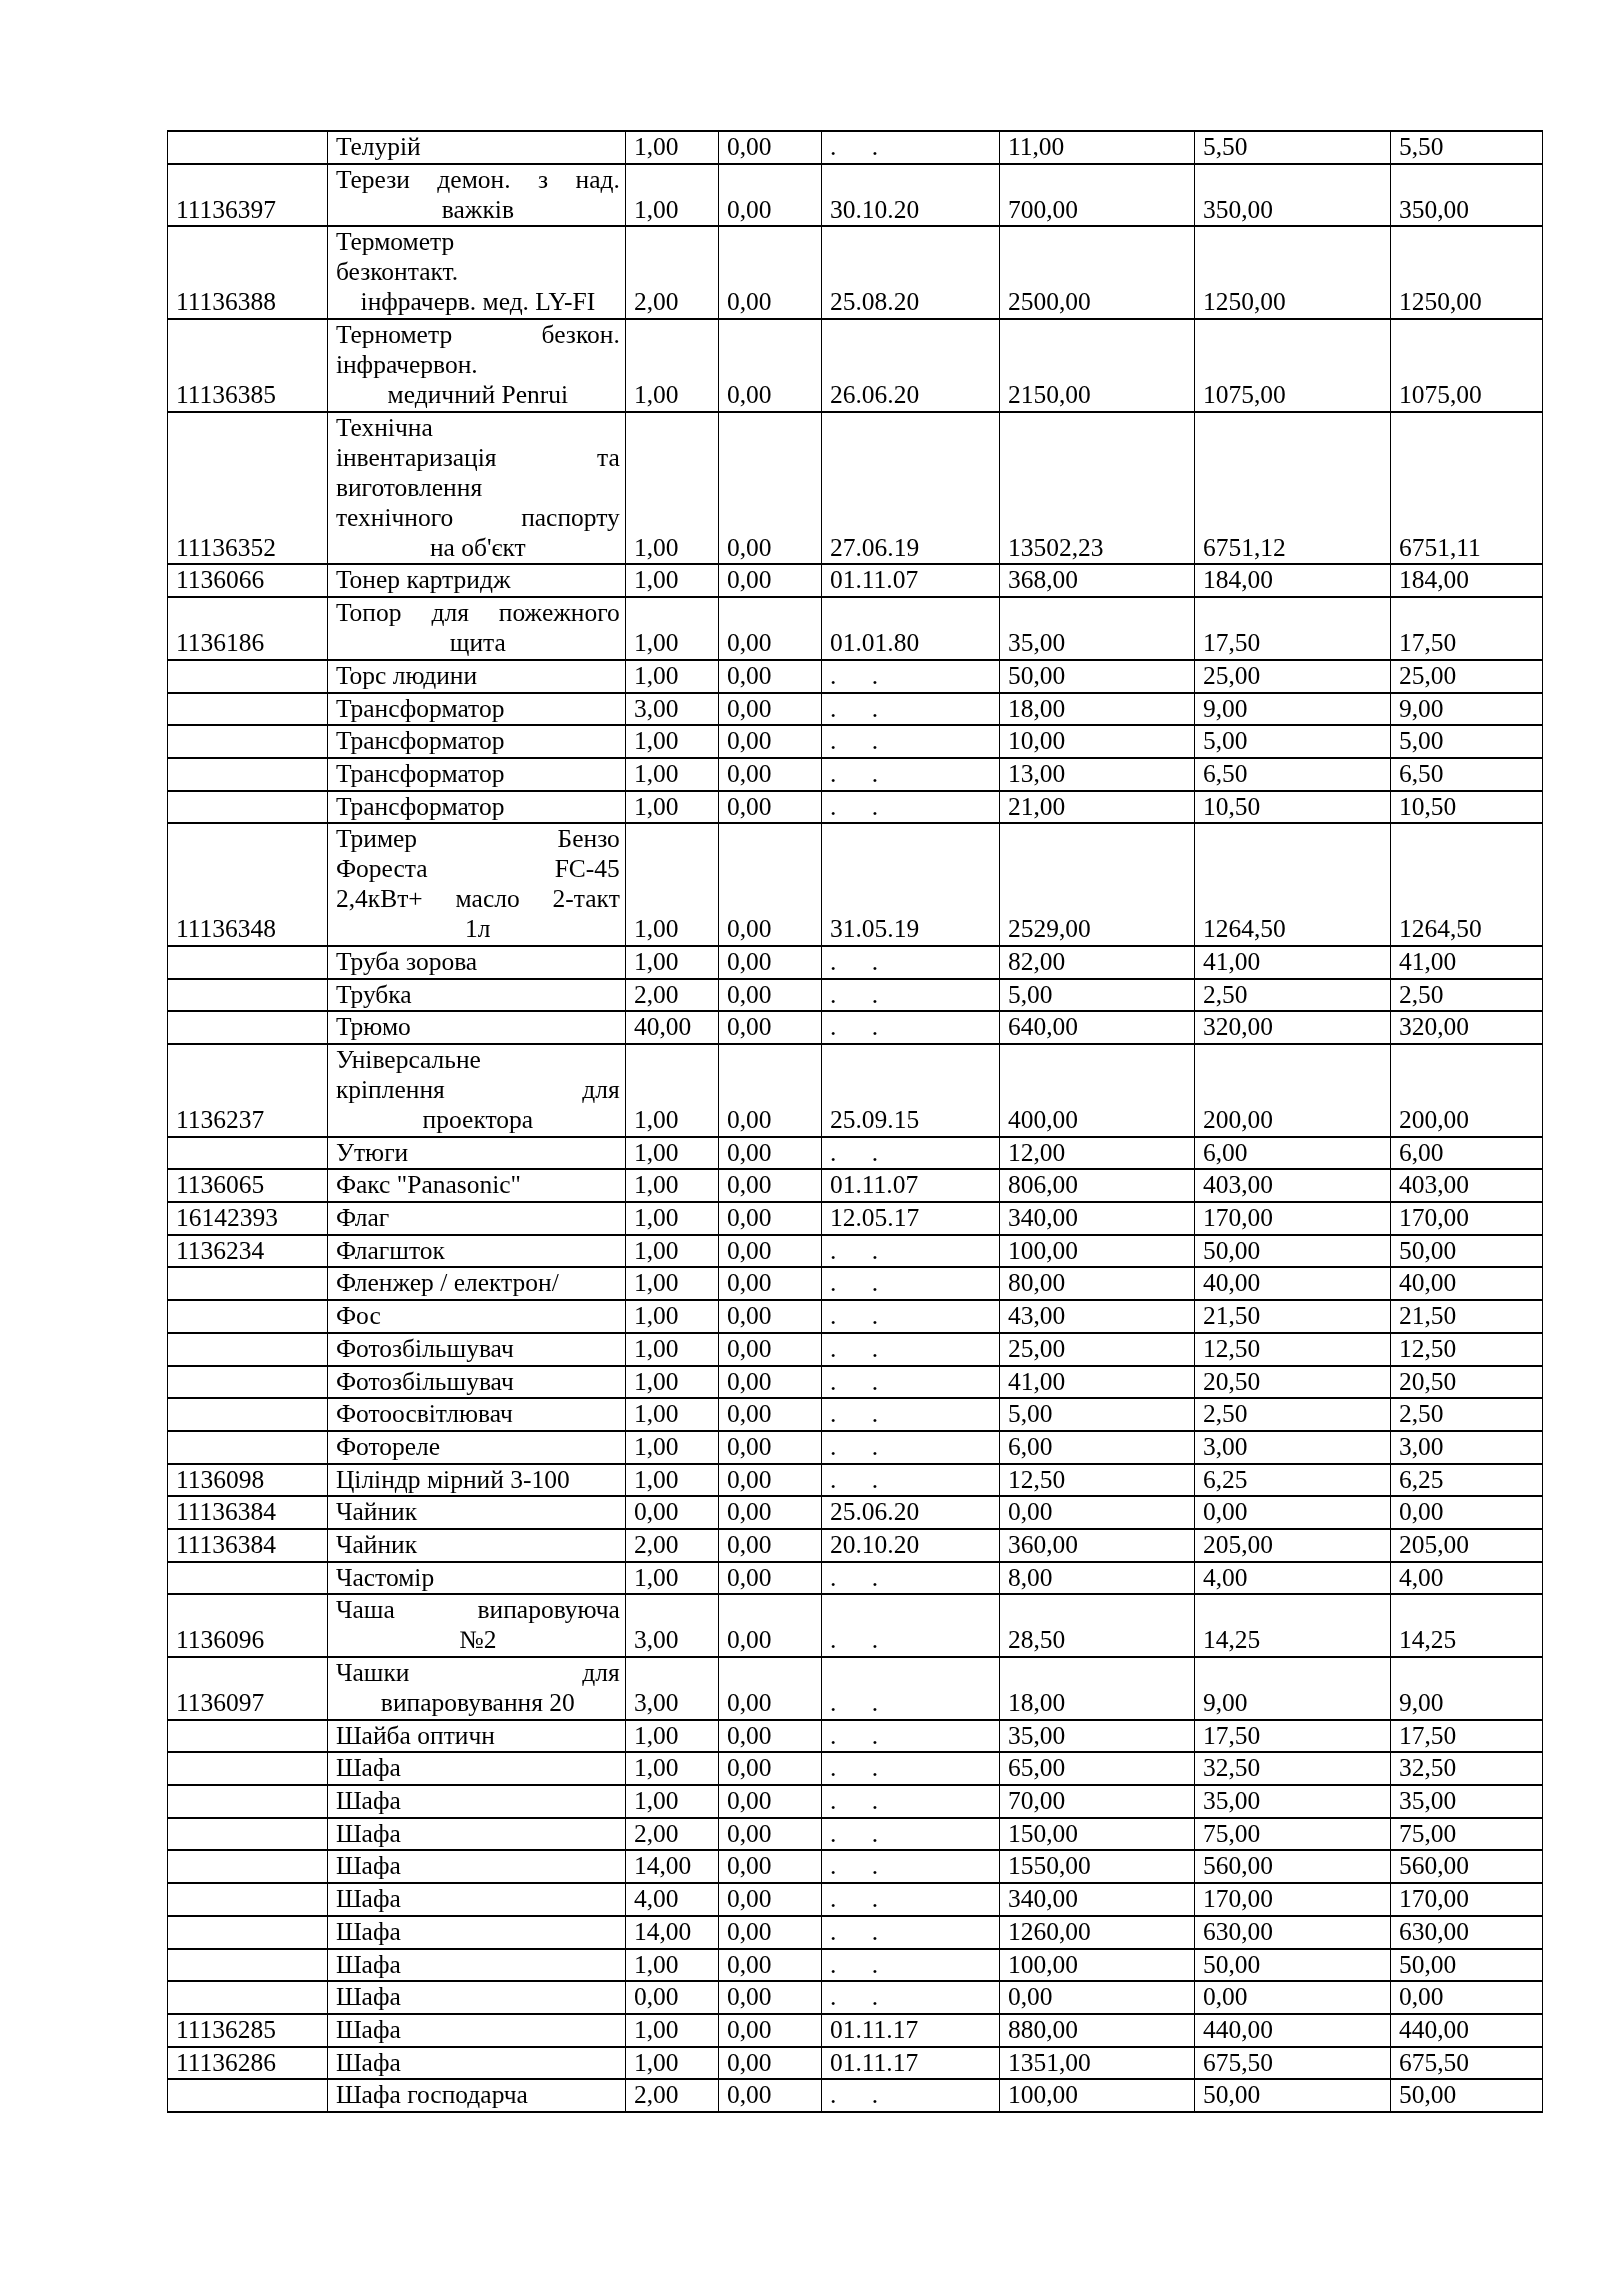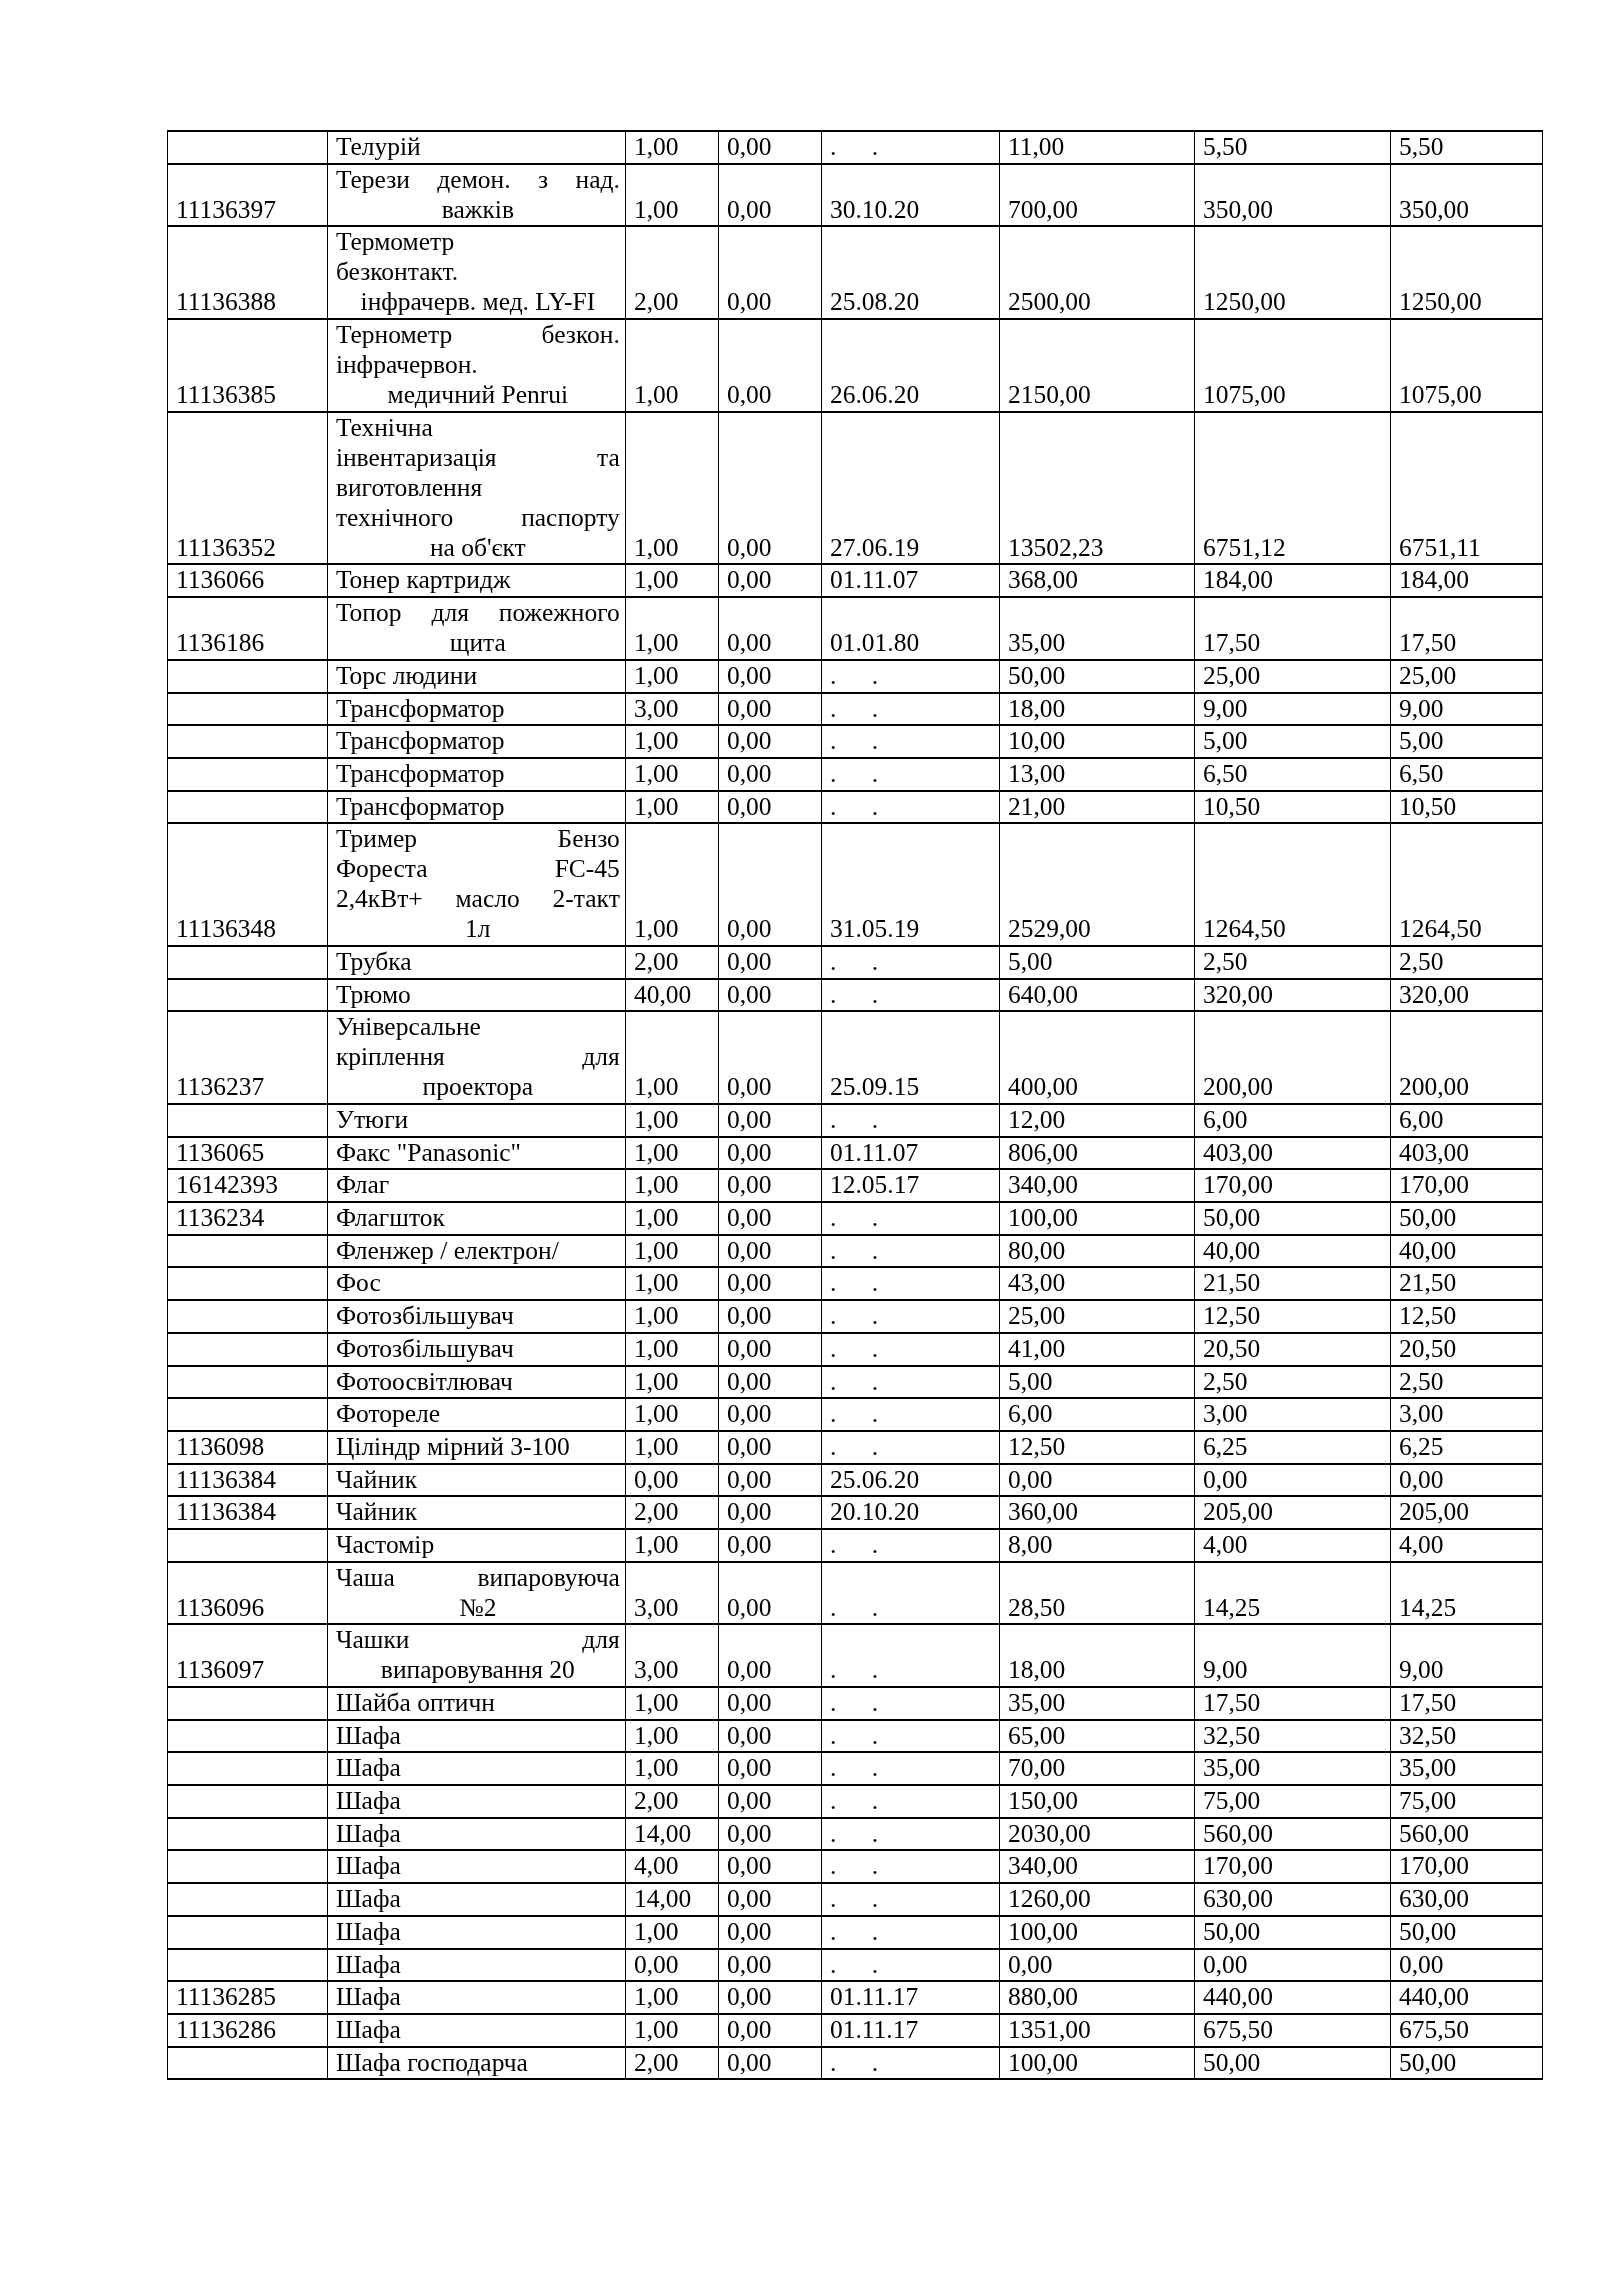--- a/index.html
+++ b/index.html
@@ -206,20 +206,30 @@
           </td>
           <td class="cell-num">1,00</td>
           <td class="cell-num">0,00</td>
           <td class="cell-date">31.05.19</td>
           <td class="cell-num">2529,00</td>
           <td class="cell-num">1264,50</td>
           <td class="cell-num">1264,50</td>
         </tr>
         <tr>
           <td class="cell-id"></td>
+          <td class="cell-name">Труба зорова</td>
+          <td class="cell-num">1,00</td>
+          <td class="cell-num">0,00</td>
+          <td class="cell-date date-empty">. .</td>
+          <td class="cell-num">82,00</td>
+          <td class="cell-num">41,00</td>
+          <td class="cell-num">41,00</td>
+        </tr>
+        <tr>
+          <td class="cell-id"></td>
           <td class="cell-name">Трубка</td>
           <td class="cell-num">2,00</td>
           <td class="cell-num">0,00</td>
           <td class="cell-date date-empty">. .</td>
           <td class="cell-num">5,00</td>
           <td class="cell-num">2,50</td>
           <td class="cell-num">2,50</td>
         </tr>
         <tr>
           <td class="cell-id"></td>
@@ -450,21 +460,21 @@
           <td class="cell-num">150,00</td>
           <td class="cell-num">75,00</td>
           <td class="cell-num">75,00</td>
         </tr>
         <tr>
           <td class="cell-id"></td>
           <td class="cell-name">Шафа</td>
           <td class="cell-num">14,00</td>
           <td class="cell-num">0,00</td>
           <td class="cell-date date-empty">. .</td>
-          <td class="cell-num">2030,00</td>
+          <td class="cell-num">1550,00</td>
           <td class="cell-num">560,00</td>
           <td class="cell-num">560,00</td>
         </tr>
         <tr>
           <td class="cell-id"></td>
           <td class="cell-name">Шафа</td>
           <td class="cell-num">4,00</td>
           <td class="cell-num">0,00</td>
           <td class="cell-date date-empty">. .</td>
           <td class="cell-num">340,00</td>

